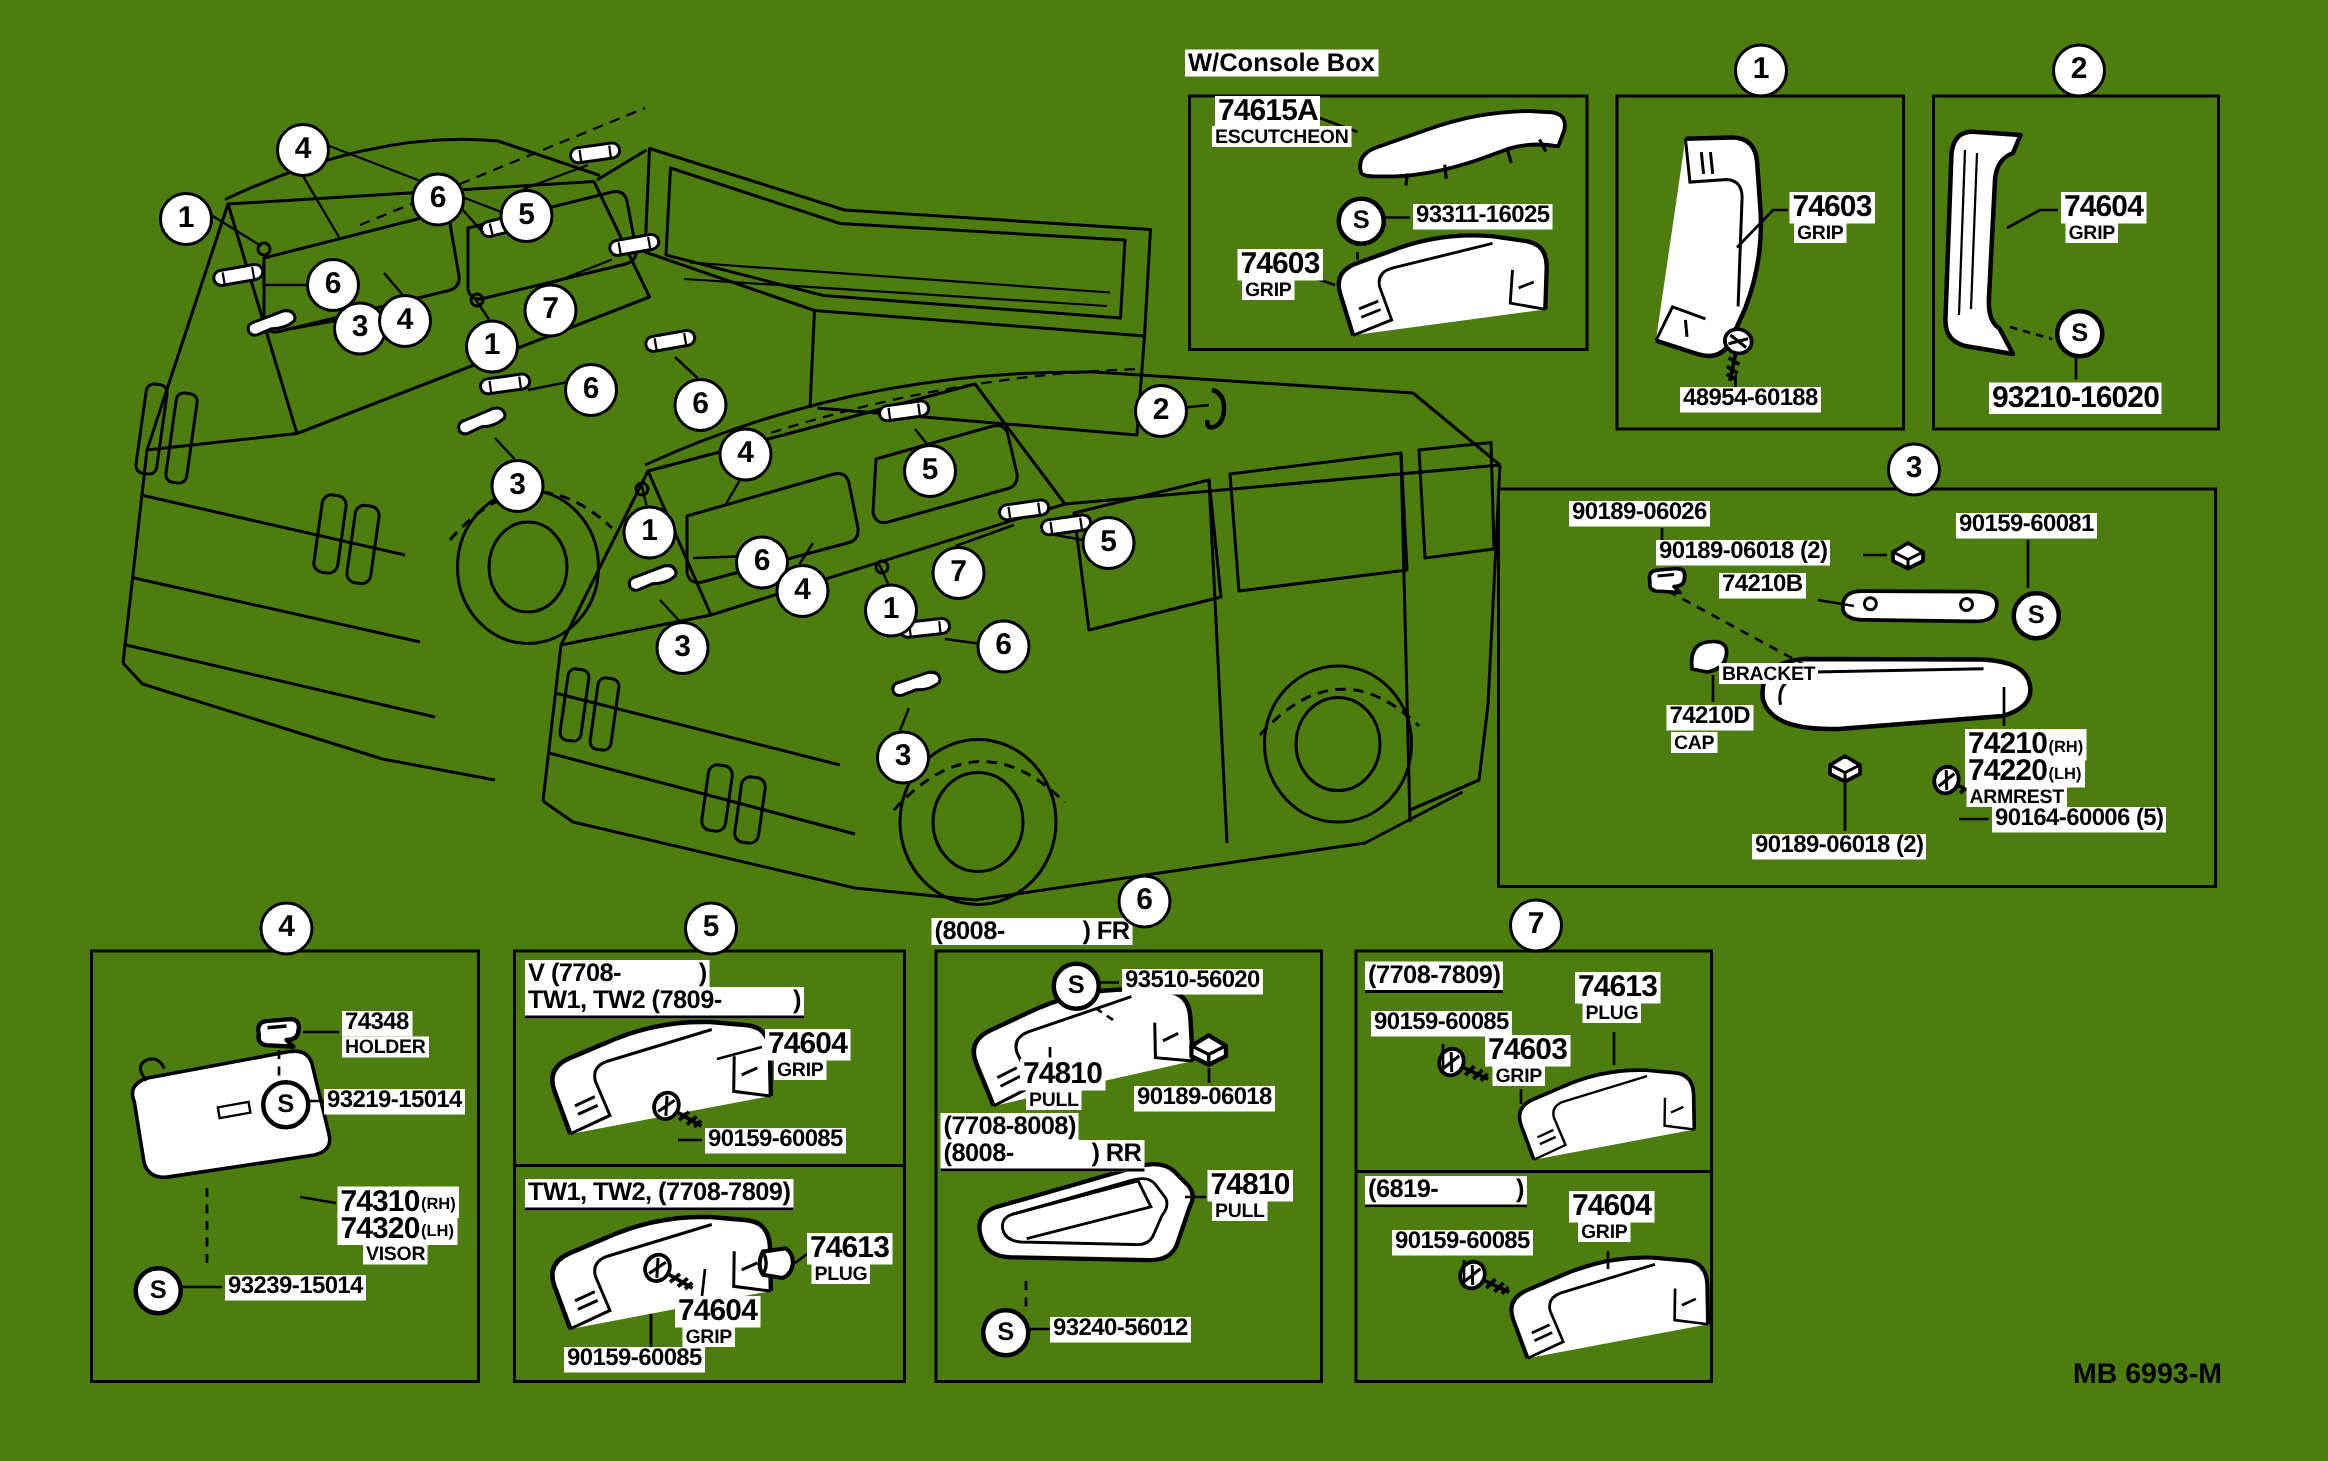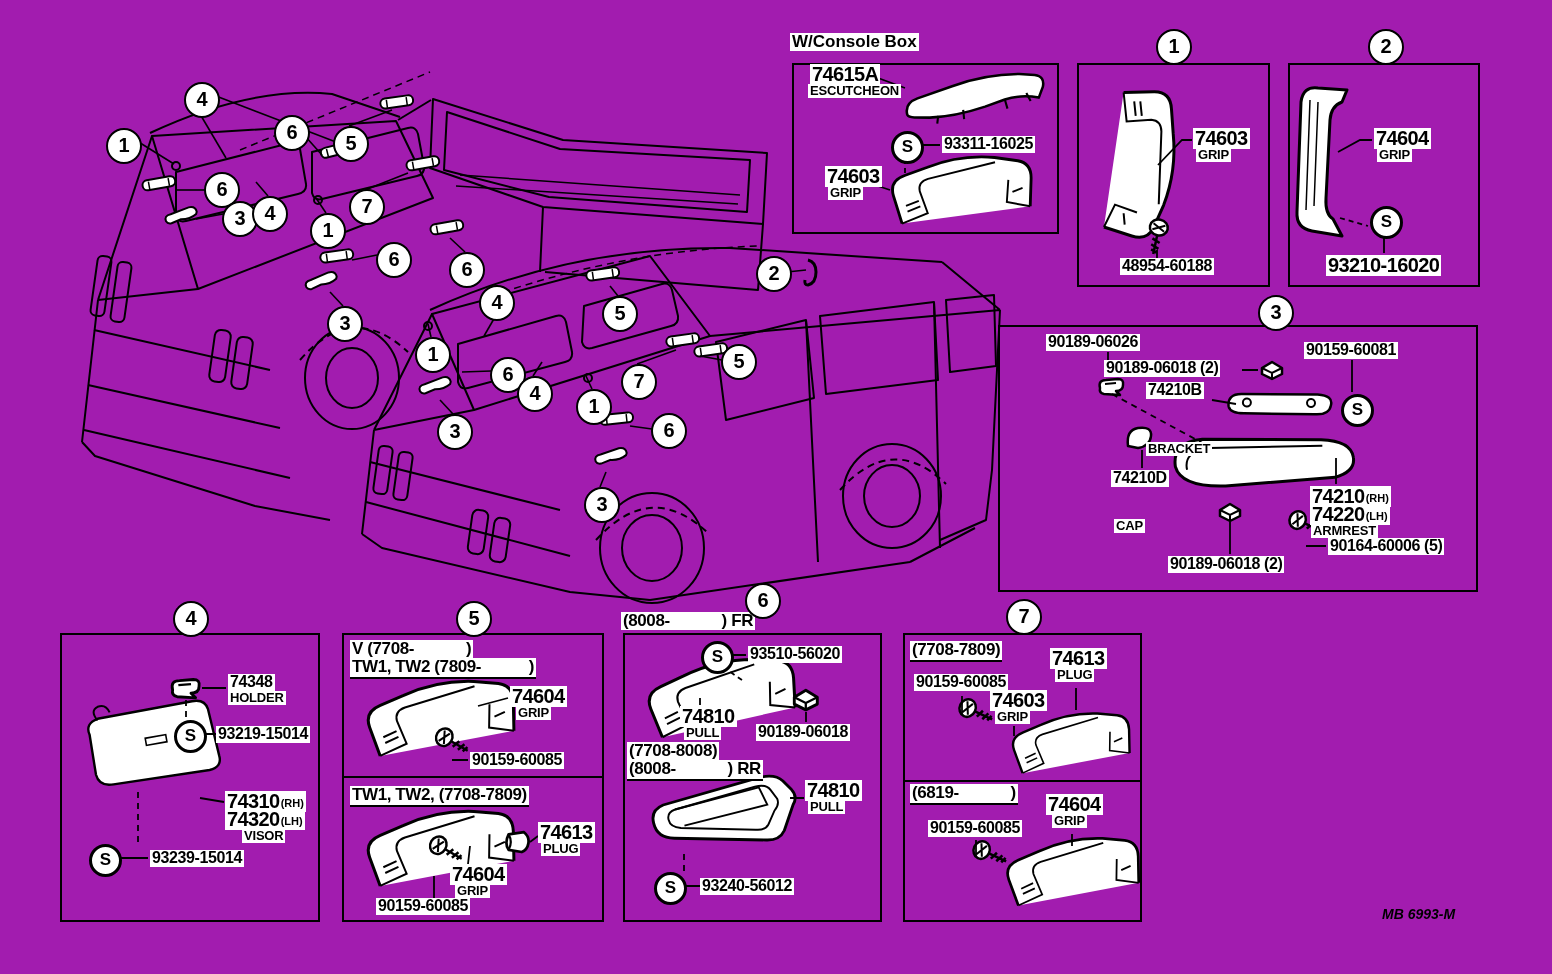--- a/index.html
+++ b/index.html
@@ -1,34 +1,34 @@
 <!DOCTYPE html>
 <html><head>
 <meta charset="utf-8">
 <style>
   html,body{margin:0;padding:0;background:#e8e8e8;}
-  #canvas{position:relative;width:1552px;height:974px;background:#a21caf;overflow:hidden;
+  #canvas{position:relative;width:1552px;height:974px;background:#4d7c0f;overflow:hidden;
           font-family:"Liberation Sans",sans-serif;color:#000;}
   svg{position:absolute;left:0;top:0;}
   .box{position:absolute;border:2.5px solid #000;background:transparent;}
   .divider{position:absolute;left:0;right:0;height:0;border-top:2.5px solid #000;}
   .lbl{position:absolute;font-weight:bold;background:#fff;line-height:1.04;padding:0 2px;white-space:pre;z-index:6;}
   .num{font-size:16px;letter-spacing:-0.4px;}
   .num-lg{font-size:20px;letter-spacing:-0.6px;}
   .name{font-size:13px;letter-spacing:-0.2px;}
   .hdr{font-size:17px;letter-spacing:-0.4px;}
   .title{font-size:17px;}
   .side{font-size:11px;vertical-align:1px;margin-left:1px;}
   .underline{border-bottom:2.5px solid #000;padding-bottom:1px;}
   .callout{position:absolute;width:32px;height:32px;border:2.5px solid #000;border-radius:50%;
            background:#fff;text-align:center;font-weight:bold;font-size:20px;line-height:31px;
            z-index:7;font-family:"Liberation Sans",sans-serif;}
   .scircle{position:absolute;width:27px;height:27px;border:3px solid #000;border-radius:50%;
            background:#fff;text-align:center;font-weight:bold;font-size:17px;line-height:26px;z-index:7;}
-  .code{position:absolute;font-weight:bold;font-size:14px;z-index:6;font-style:italic;}
+  .code{position:absolute;font-weight:bold;font-size:19px;z-index:6;}
 </style>
 </head>
 <body>
 
 <div id="canvas">
 
   <div class="box" style="left:792px;top:63px;width:263px;height:167px;"></div>
   <div class="box" style="left:1077px;top:63px;width:189px;height:220px;"></div>
   <div class="box" style="left:1288px;top:63px;width:188px;height:220px;"></div>
   <div class="box" style="left:998px;top:325px;width:476px;height:263px;"></div>
@@ -294,21 +294,21 @@
   <div class="lbl num-lg" style="left:1326px;top:255px;">93210-16020</div>
 
   <div class="callout" style="left:1258px;top:295px;">3</div>
   <div class="lbl num" style="left:1046px;top:334px;">90189-06026</div>
   <div class="lbl num" style="left:1104px;top:360px;">90189-06018 (2)</div>
   <div class="lbl num" style="left:1146px;top:382px;">74210B</div>
   <div class="lbl name" style="left:1146px;top:399px;margin-top:43px;">BRACKET</div>
   <div class="lbl num" style="left:1304px;top:342px;">90159-60081</div>
   <div class="scircle" style="left:1341px;top:394px;">S</div>
   <div class="lbl num" style="left:1111px;top:470px;">74210D</div>
-  <div class="lbl name" style="left:1114px;top:488px;margin-top:31px;">CAP</div>
+  <div class="lbl name" style="left:1114px;top:488px;">CAP</div>
   <div class="lbl" style="left:1310px;top:486px;"><span class="num-lg">74210</span><span class="side">(RH)</span></div>
   <div class="lbl" style="left:1310px;top:504px;"><span class="num-lg">74220</span><span class="side">(LH)</span></div>
   <div class="lbl name" style="left:1311px;top:524px;">ARMREST</div>
   <div class="lbl num" style="left:1328px;top:538px;">90164-60006 (5)</div>
   <div class="lbl num" style="left:1168px;top:556px;">90189-06018 (2)</div>
 
   <div class="callout" style="left:173px;top:601px;">4</div>
   <div class="lbl num" style="left:228px;top:674px;">74348</div>
   <div class="lbl name" style="left:228px;top:691px;">HOLDER</div>
   <div class="scircle" style="left:174px;top:720px;">S</div>

